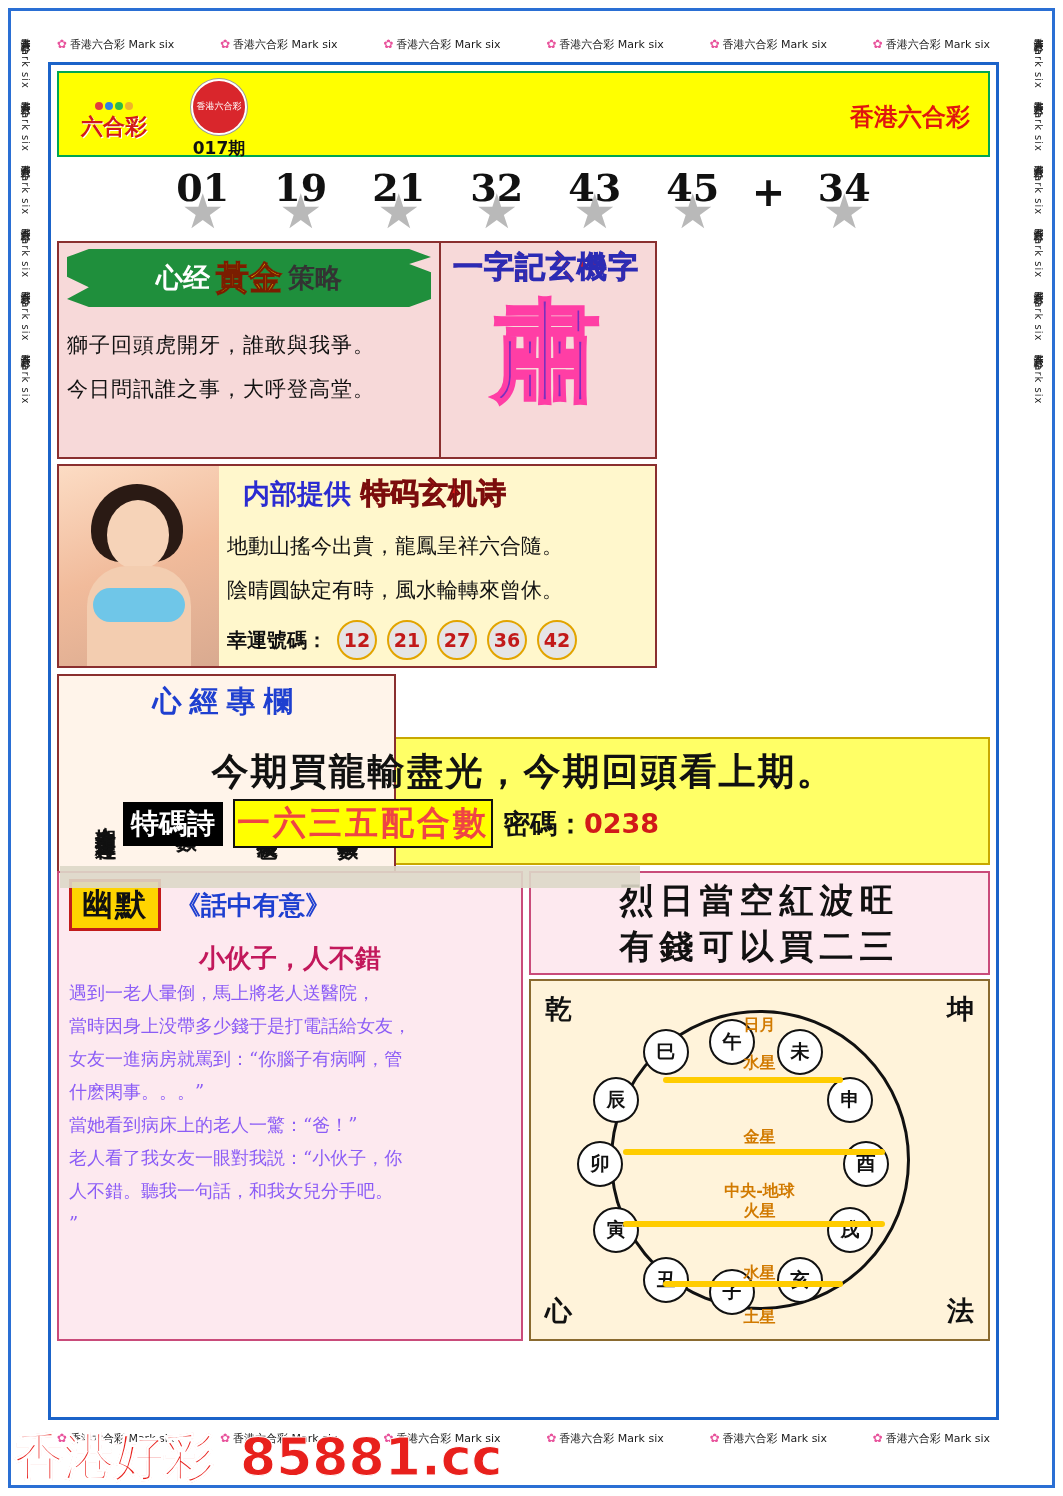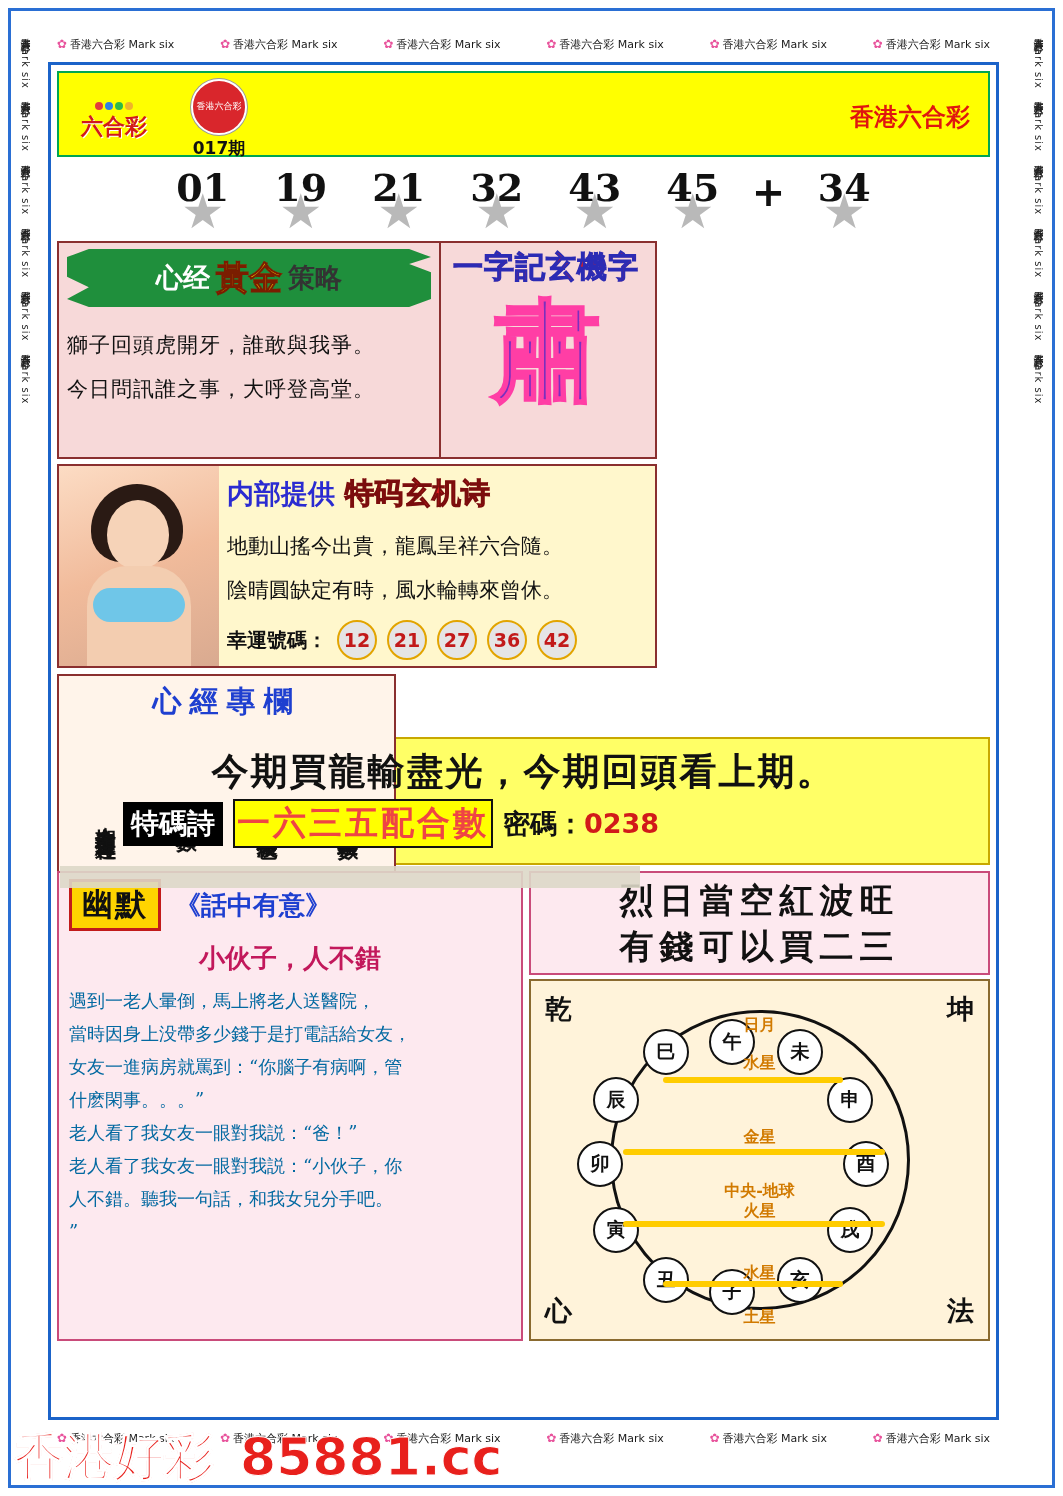--- a/index.html
+++ b/index.html
@@ -210,21 +210,21 @@
     background: linear-gradient(160deg,#fcdcc4 0%,#f1bb9b 50%,#d9aa90 100%);
     position: relative;
     overflow: hidden;
   }
   .photo .hair { position: absolute; left: 32px; top: 18px; width: 92px; height: 78px; background: #2a1a14; border-radius: 46px 46px 30px 30px; }
   .photo .face { position: absolute; left: 48px; top: 34px; width: 62px; height: 70px; background: #f6d3b8; border-radius: 50%; }
   .photo .body { position: absolute; left: 28px; top: 100px; width: 104px; height: 200px; background: #f3cdb0; border-radius: 40px 40px 30px 30px; }
   .photo .bikini-top { position: absolute; left: 34px; top: 122px; width: 92px; height: 34px; background: #6fc6e8; border-radius: 20px; }
   .photo .bikini-bot { position: absolute; left: 42px; top: 236px; width: 76px; height: 40px; background: #6fc6e8; border-radius: 0 0 34px 34px; }
   .inner-right { flex: 1; padding: 8px 10px 6px 8px; }
-  .inner-head { display: flex; align-items: center; gap: 10px; }
+  .inner-head { display: flex; align-items: center; gap: 10px; margin-left: 16px; }
   .inner-head .t1 { font-size: 27px; font-weight: bold; color: #2b2bd1; }
   .inner-head .t2 {
     font-size: 29px; font-weight: bold; color: #e11d1d;
     -webkit-text-stroke: 1px #7a0d0d;
   }
   .inner-poem {
     margin-top: 10px;
     font-size: 21px; line-height: 44px; color: #111;
     font-family: "DejaVu Serif", serif;
   }
@@ -319,21 +319,21 @@
     background: #ffd400; border: 3px solid #c21a1a;
     padding: 2px 10px; font-size: 31px; font-weight: bold; color: #111;
     letter-spacing: 2px;
   }
   .joke-sub { font-size: 26px; font-weight: bold; color: #1e3fd0; }
   .joke-title {
     text-align: center; margin-top: 10px;
     font-size: 26px; font-weight: bold; color: #c2185b;
   }
   .joke-body {
-    margin-top: 8px; font-size: 18px; line-height: 33px; color: #0369a1;
+    font-size: 18px; line-height: 33px; color: #8b5cf6;
     font-family: "DejaVu Serif", serif;
     text-indent: 0;
   }
   .bottom-right { flex: 1; display: flex; flex-direction: column; gap: 4px; }
   .couplet {
     background: #fde9ef;
     border: 2px solid #c94b7a;
     height: 104px;
     display: flex; flex-direction: column; align-items: center; justify-content: center;
   }
@@ -624,21 +624,21 @@
         <div class="joke-head">
           <span class="joke-badge">幽默</span>
           <span class="joke-sub">《話中有意》</span>
         </div>
         <div class="joke-title">小伙子，人不錯</div>
         <div class="joke-body">
           <div>遇到一老人暈倒，馬上將老人送醫院，</div>
           <div>當時因身上没帶多少錢于是打電話給女友，</div>
           <div>女友一進病房就罵到：“你腦子有病啊，管</div>
           <div>什麽閑事。。。”</div>
-          <div>老人看了我女友一眼對我説：“爸！”</div>
+          <div>當她看到病床上的老人一驚：“爸！”</div>
           <div>老人看了我女友一眼對我説：“小伙子，你</div>
           <div>人不錯。聽我一句話，和我女兒分手吧。</div>
           <div>”</div>
         </div>
       </div>
 
       <div class="bottom-right">
         <div class="couplet">
           <div>烈日當空紅波旺</div>
           <div>有錢可以買二三</div>

